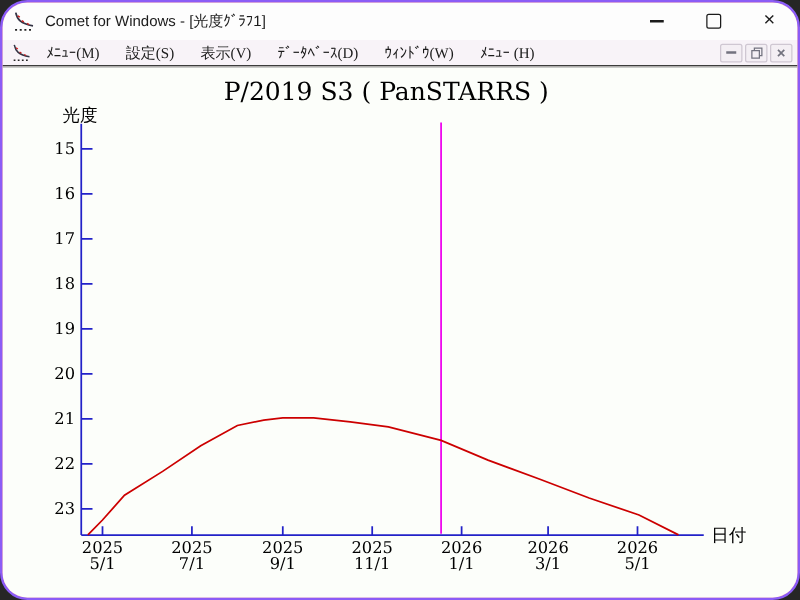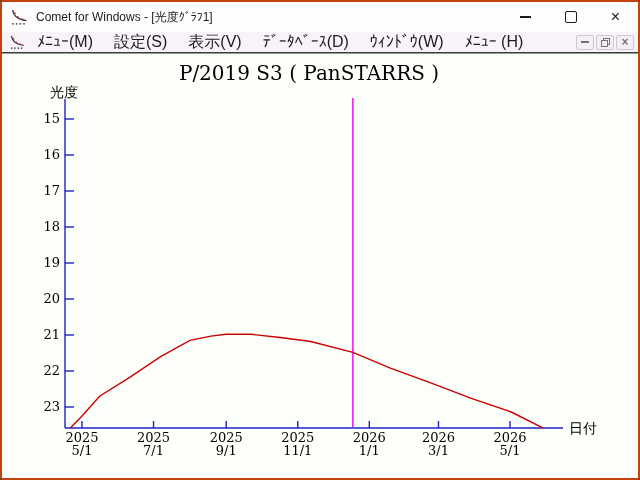--- a/index.html
+++ b/index.html
@@ -1,32 +1,32 @@
 <!DOCTYPE html>
 <html><head>
 <meta charset="utf-8">
 <style>
   html,body{margin:0;padding:0;width:640px;height:480px;background:#262626;
     font-family:"Liberation Sans","DejaVu Sans",sans-serif;overflow:hidden;}
-  .window{position:absolute;inset:0;border:2px solid #c2410c;border-radius:2px;
+  .window{position:absolute;inset:0;border:2px solid #8b5cf6;border-radius:22px;
     background:#fca5a5;overflow:hidden;box-sizing:border-box;}
   
   .titlebar{height:30px;background:#fdfdfd;display:flex;align-items:center;}
   .app-icon{width:17px;height:17px;margin-left:9px;flex:0 0 auto;}
   .title-text{margin-left:8px;font-size:12px;color:#1b1b1b;white-space:nowrap;flex:1 1 auto;}
   .win-btn{width:45px;height:30px;display:flex;align-items:center;justify-content:center;flex:0 0 auto;}
   .win-min-bar{width:11px;height:1.5px;background:#1b1b1b;}
   .win-max-box{width:10px;height:10px;border:1.2px solid #1b1b1b;border-radius:2px;}
   .win-close-x{font-size:16px;line-height:1;color:#1b1b1b;font-weight:300;}
   
   .menubar{height:20px;background:#f8f3f8;display:flex;align-items:center;
     border-bottom:1px solid #3c3c3c;}
   .menu-icon{width:15px;height:15px;margin-left:8px;flex:0 0 auto;}
   .menu-items{display:flex;align-items:center;margin-left:12px;gap:21px;flex:1 1 auto;}
-  .menu-item{font-size:16px;color:#1b1b1b;white-space:nowrap;}
+  .menu-item{font-size:12px;color:#1b1b1b;white-space:nowrap;font-family:Liberation Serif, serif;}
   .mdi-controls{display:flex;align-items:center;margin-right:4px;flex:0 0 auto;}
   .mdi-btn{width:18px;height:15px;border:1px solid #cfc7d2;background:#f4eff4;border-radius:2px;
     display:flex;align-items:center;justify-content:center;margin-left:2px;box-sizing:border-box;}
   .glyph-min{display:block;width:8px;height:2px;background:#73737f;}
   .glyph-restore{position:relative;width:9px;height:9px;display:block;}
   .glyph-restore::before{content:"";position:absolute;right:0;top:0;width:5px;height:5px;
     border:1px solid #73737f;background:#f4eff4;}
   .glyph-restore::after{content:"";position:absolute;left:0;bottom:0;width:5px;height:5px;
     border:1px solid #73737f;background:#f4eff4;}
   .glyph-close{font-size:12px;line-height:1;color:#73737f;font-weight:bold;}

